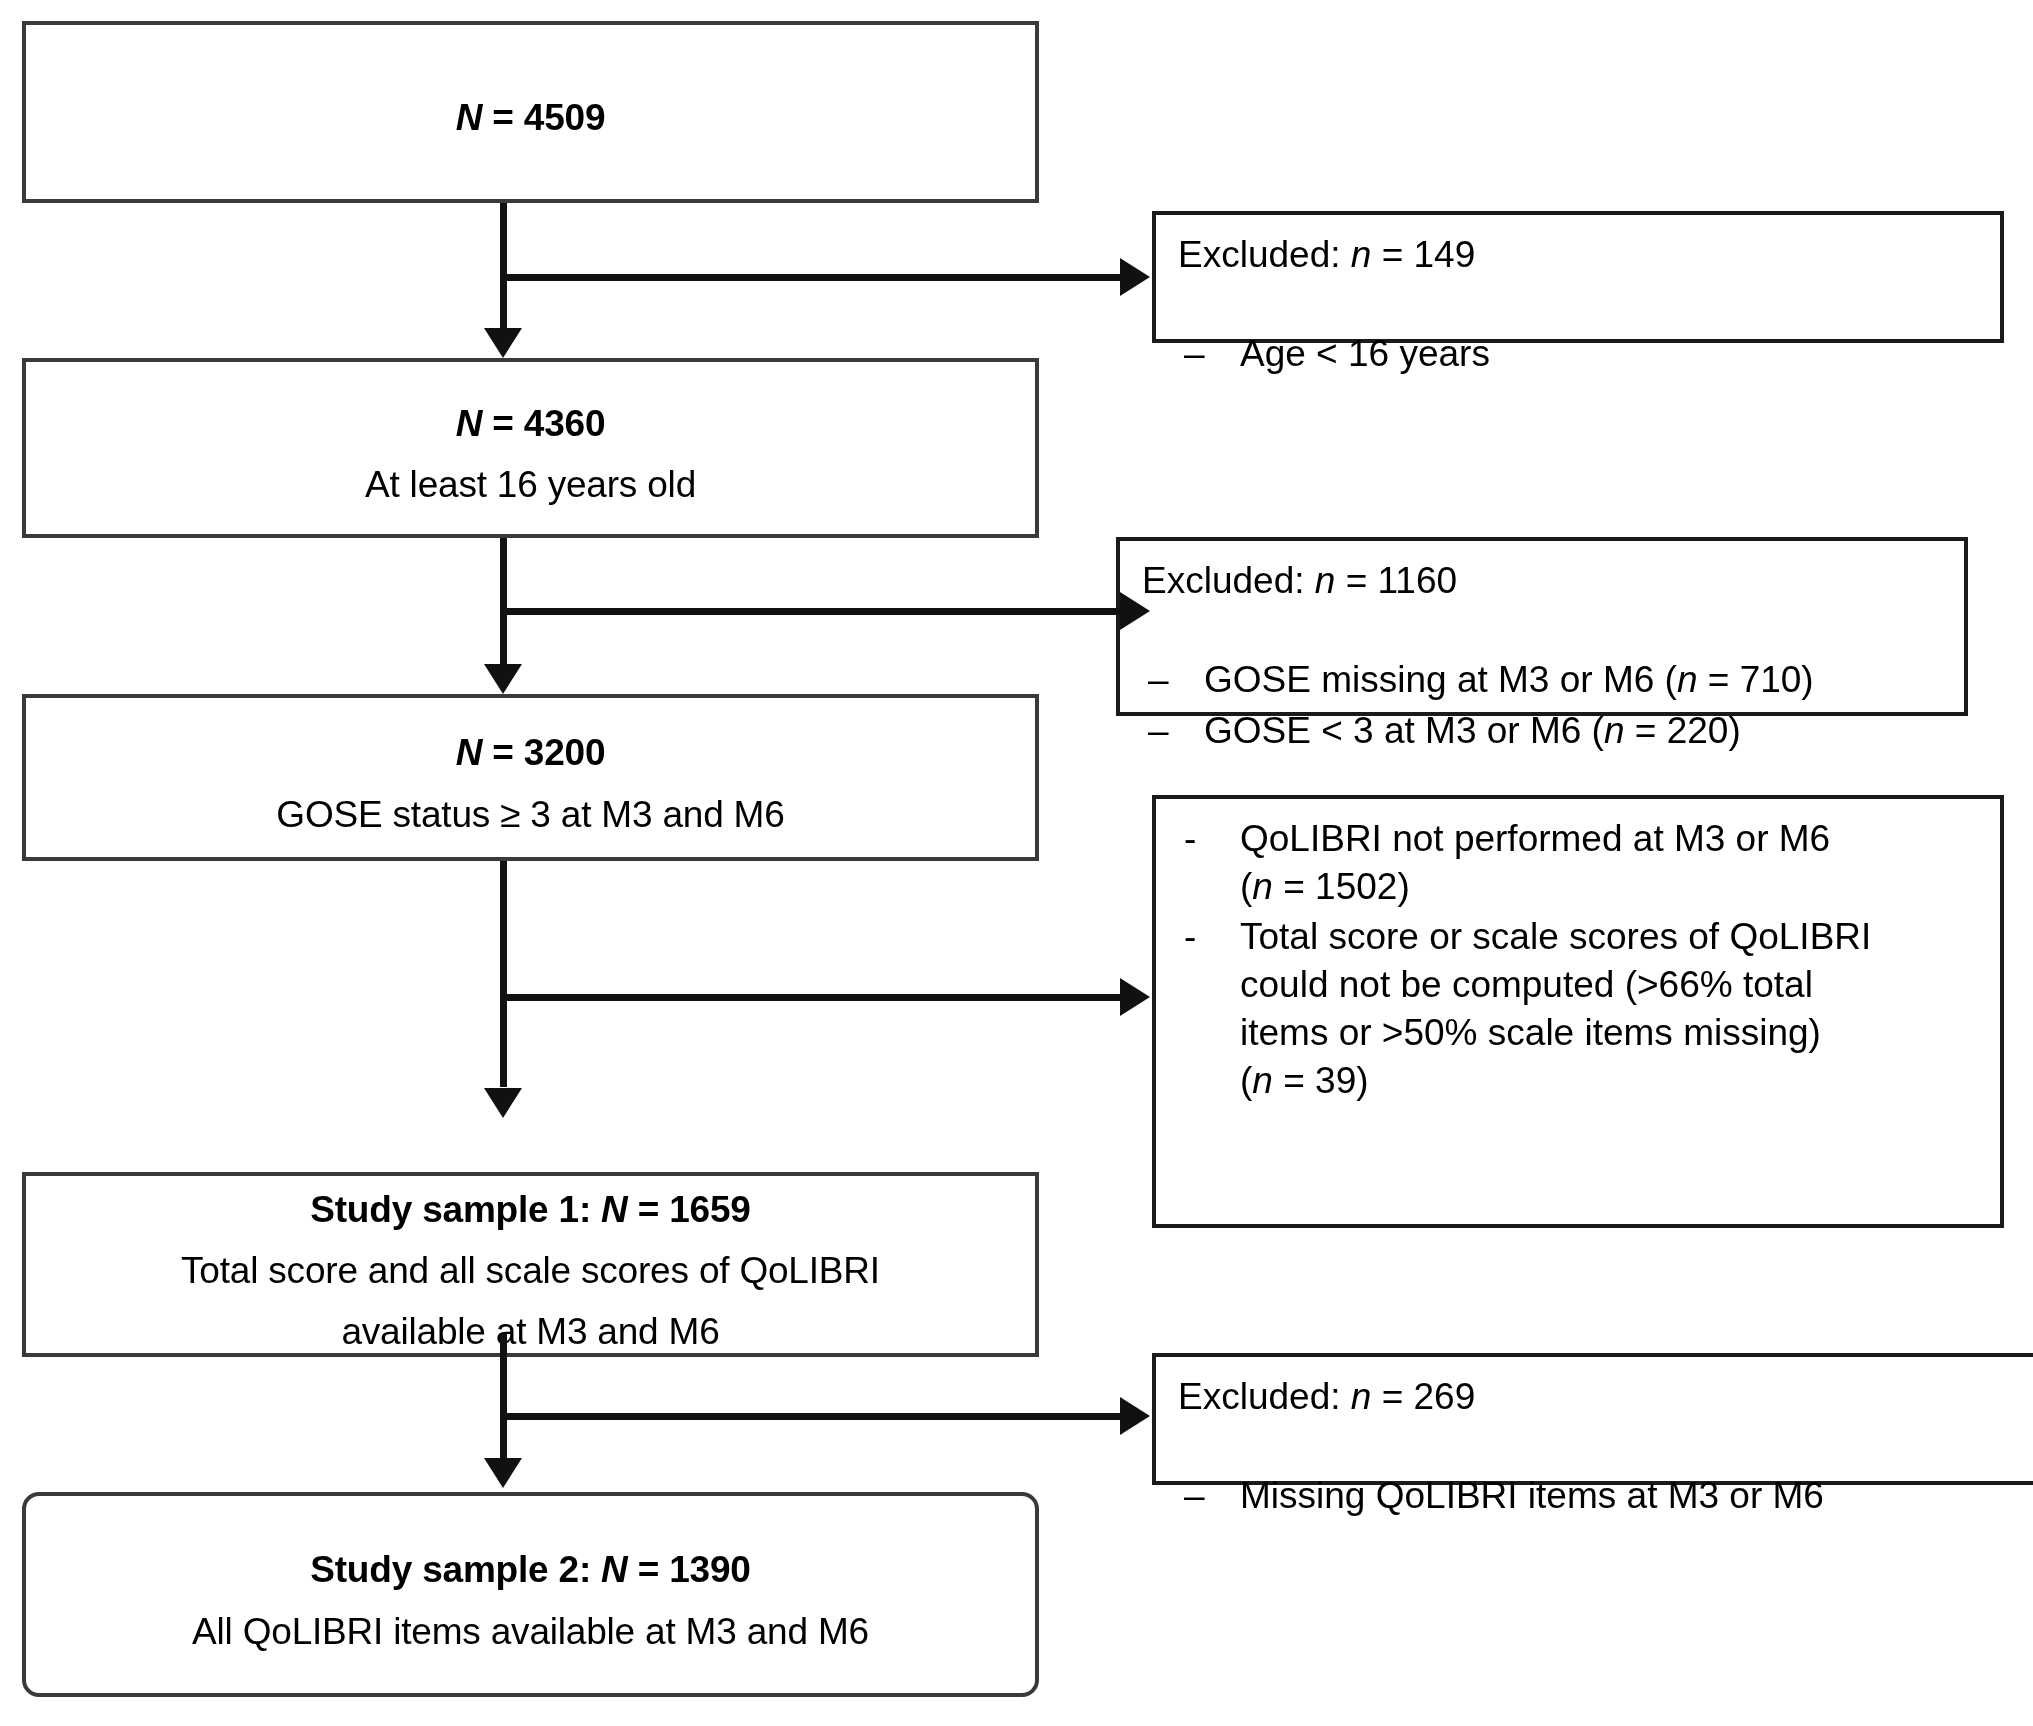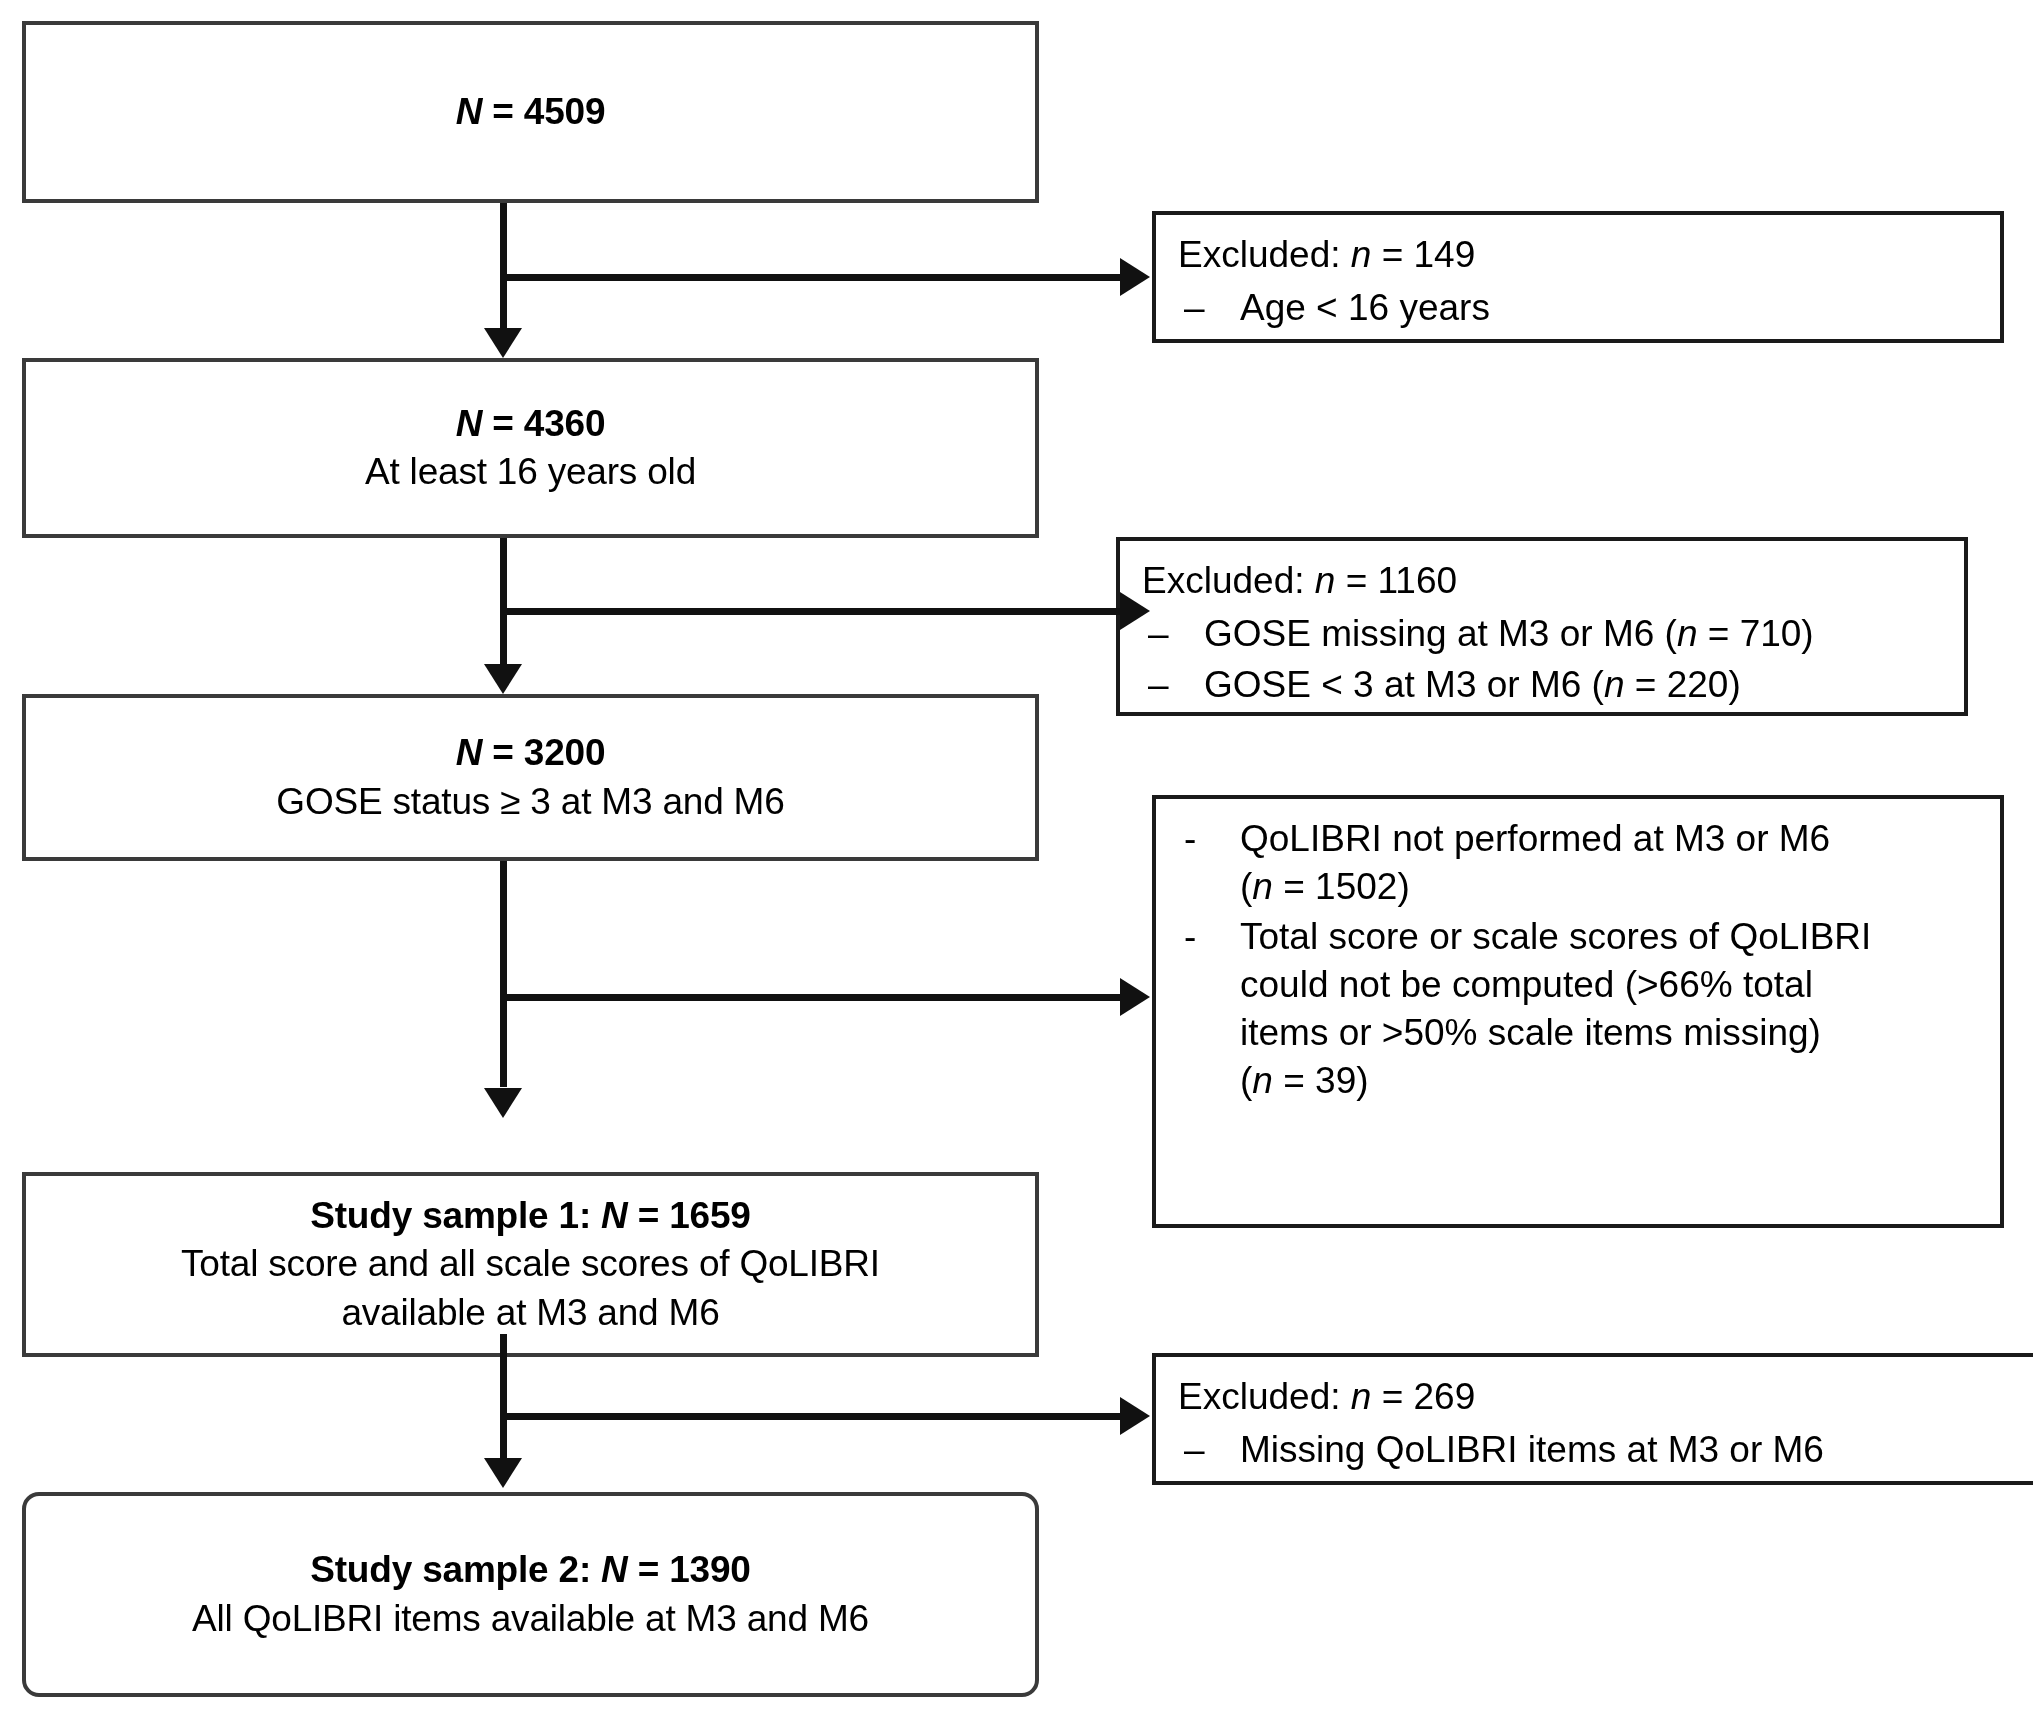--- a/index.html
+++ b/index.html
@@ -27,34 +27,36 @@
     flex-direction: column;
     align-items: center;
     justify-content: center;
   }
   .node .line {
     text-align: center;
     font-size: 37px;
     line-height: 1.30;
     white-space: nowrap;
     letter-spacing: -0.2px;
+    margin-top: 13px;
   }
   .node .line.bold { font-weight: bold; }
   .node .line em { font-style: italic; }
 
   
   .excl {
     position: absolute;
     box-sizing: border-box;
     background: #ffffff;
     border: 4px solid #1a1a1a;
     padding: 16px 18px 16px 22px;
     display: flex;
     flex-direction: column;
     justify-content: flex-start;
+    gap: 46px;
   }
   .excl .head {
     font-size: 37px;
     line-height: 1.32;
     white-space: nowrap;
     margin-bottom: 4px;
   }
   .excl .head em { font-style: italic; }
   .excl ul {
     list-style: none;

